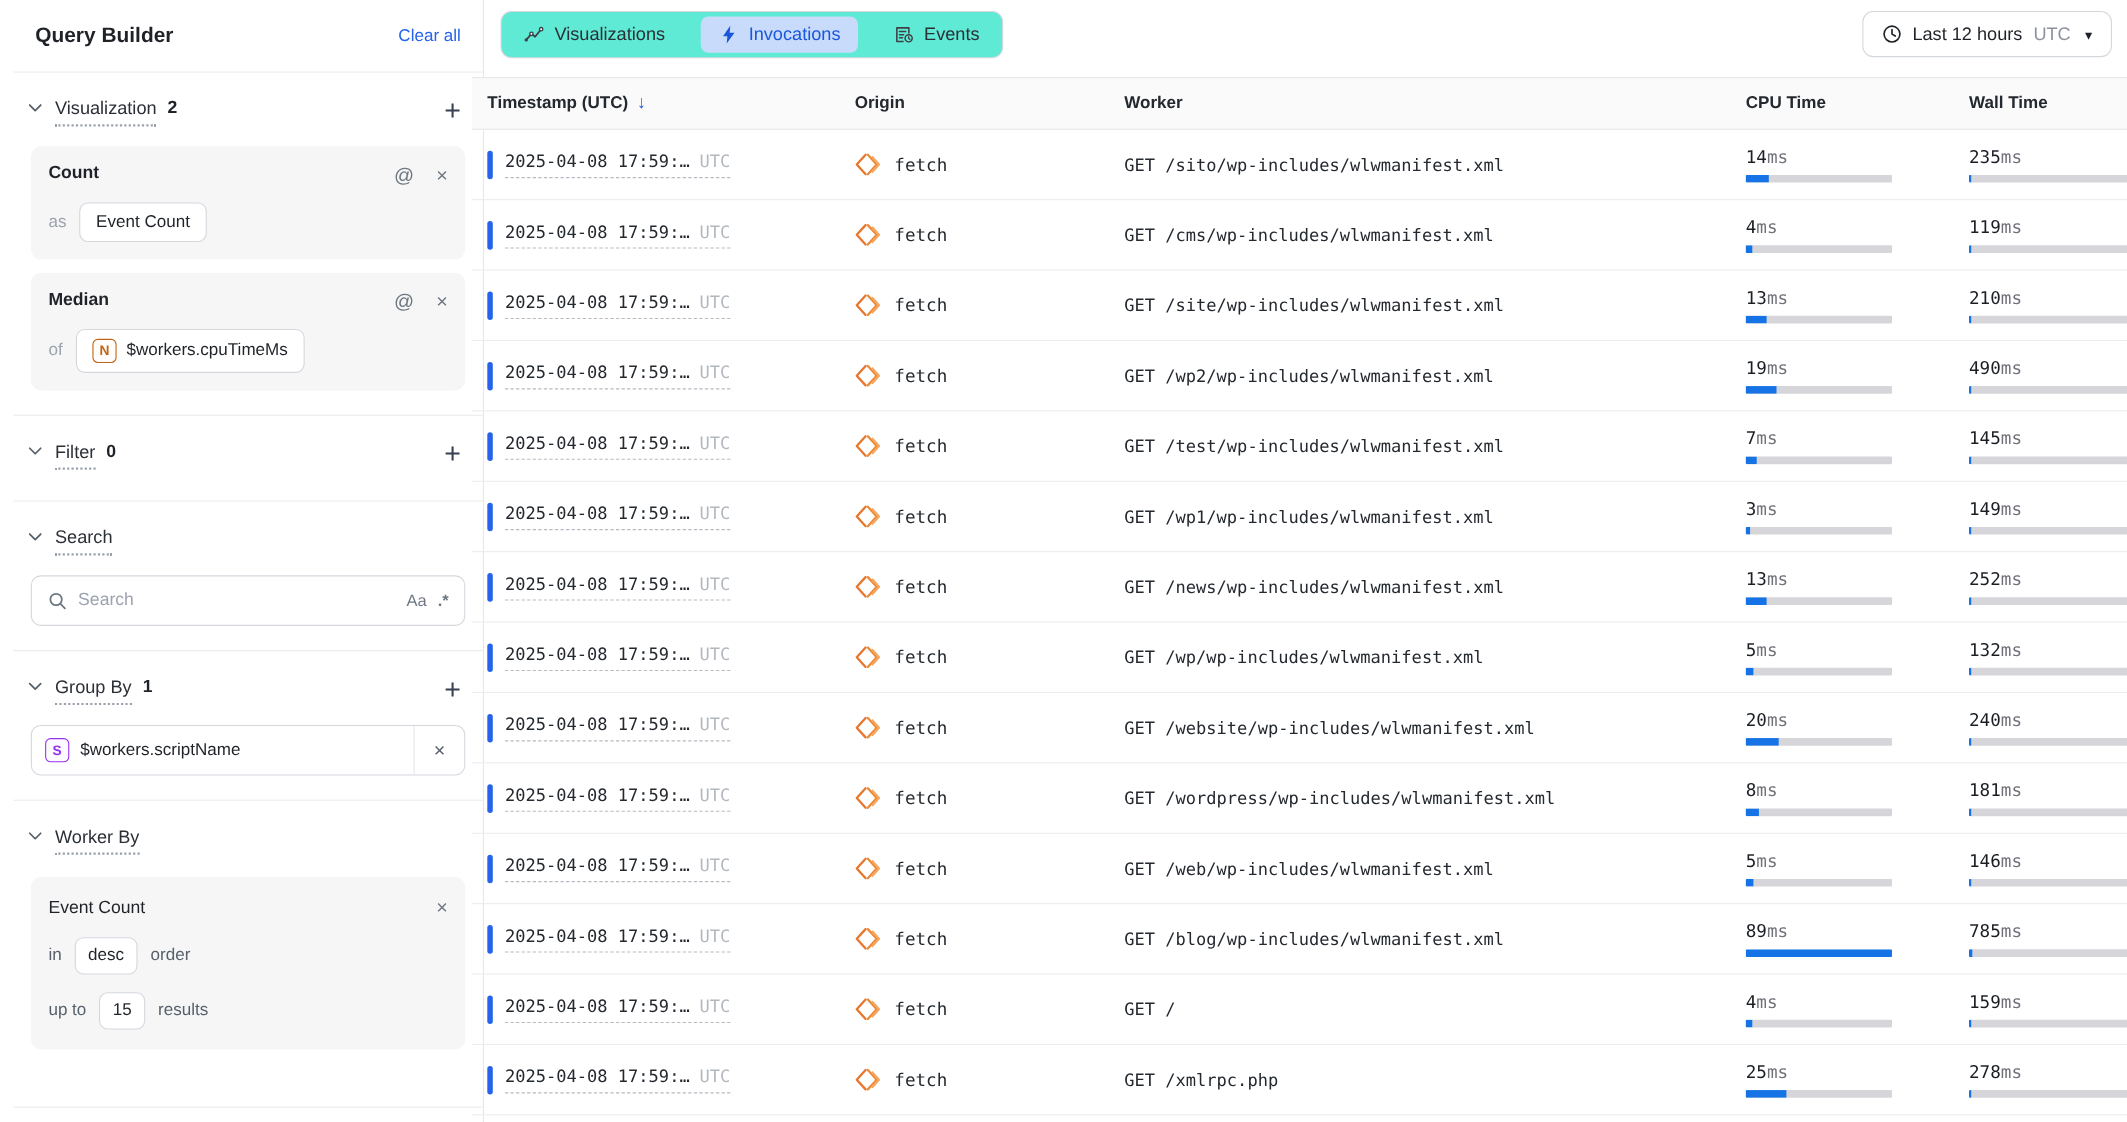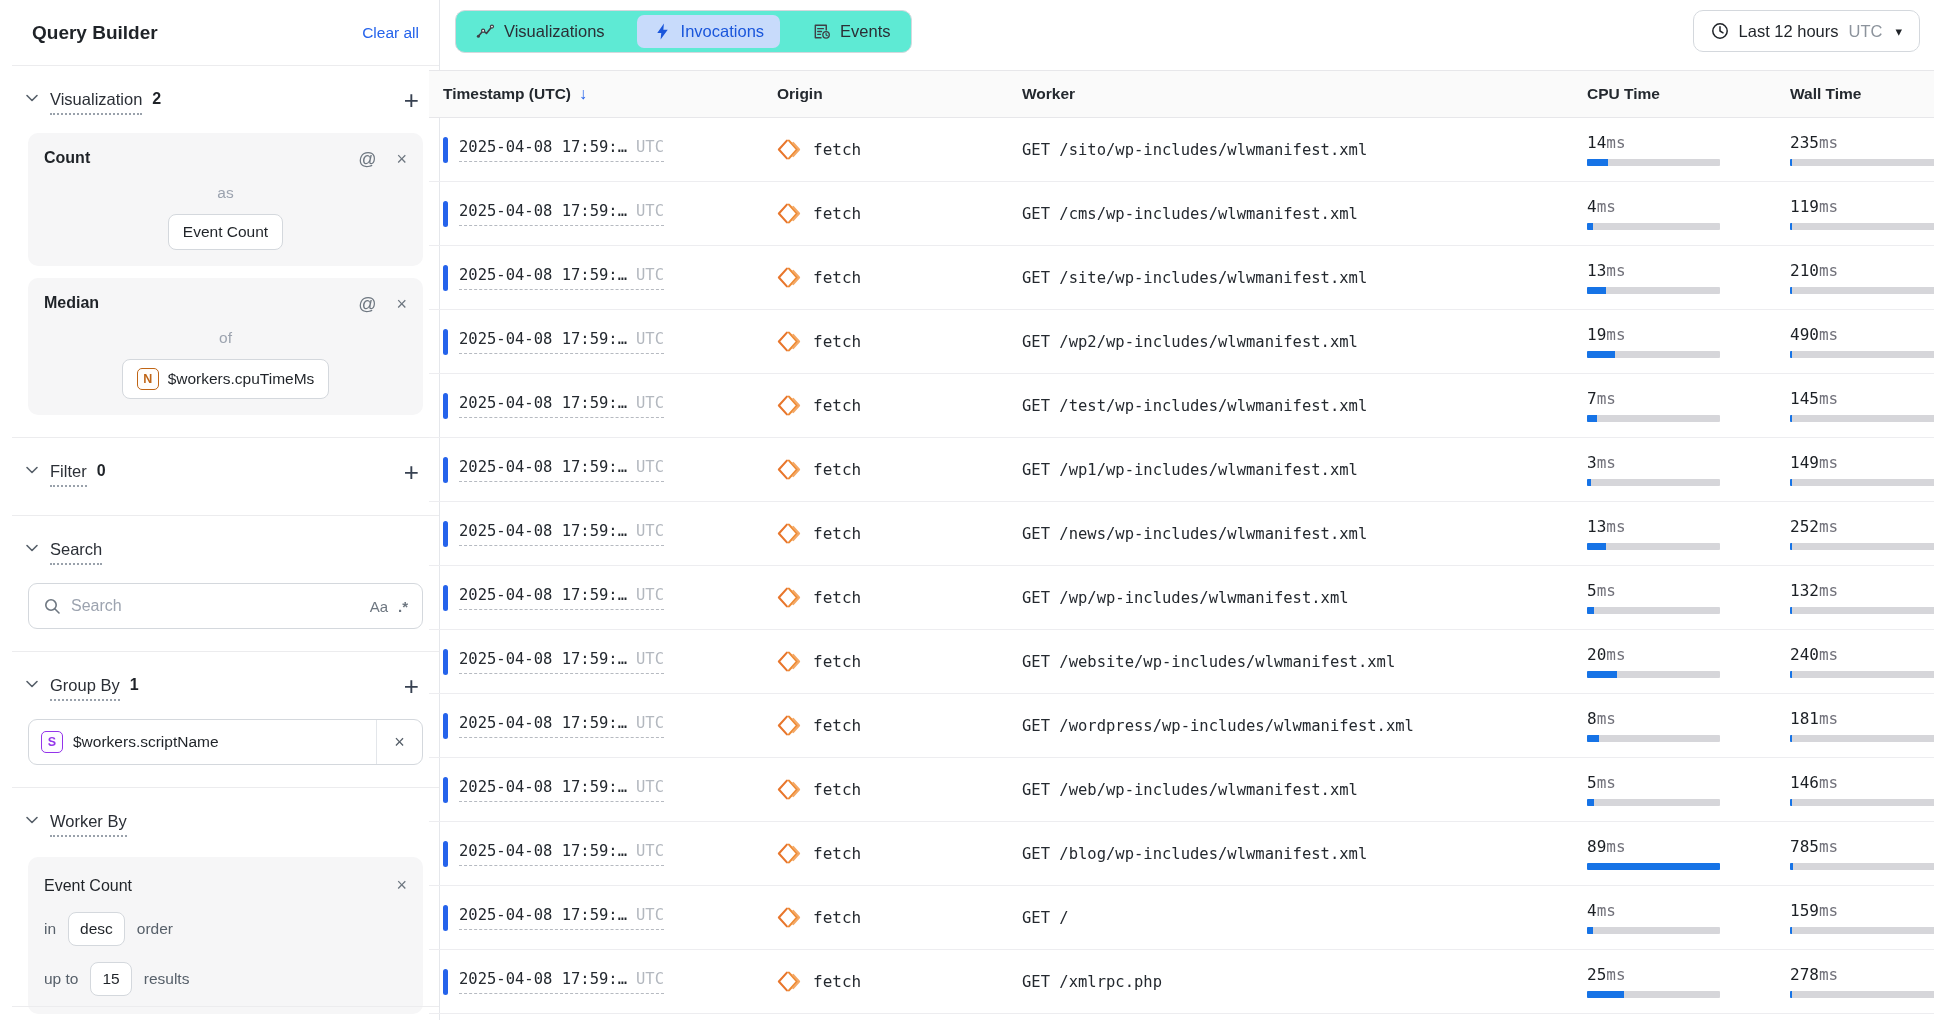--- a/index.html
+++ b/index.html
@@ -19,21 +19,21 @@
   .chev { width:16px; height:16px; flex:0 0 16px; color:#57606a; }
   .sec-title { font-size:16.5px; color:#2b2f36; border-bottom:2px dotted #99a1ab; padding-bottom:4px; }
   .sec-count { font-size:16px; font-weight:700; color:#1f2328; }
   .plusbtn { margin-left:auto; font-size:26px; line-height:20px; font-weight:300; color:#374151; cursor:pointer; }
 
   .card { background:#f6f6f7; border-radius:10px; margin:12px 16px 0 16px; padding:16px; }
   .card-head { display:flex; align-items:flex-start; }
   .card-title { font-size:16px; font-weight:600; color:#1f2328; }
   .card-icons { margin-left:auto; display:flex; gap:20px; color:#6e7781; font-size:18px; }
   .card-icons span { cursor:pointer; }
-  .card-row { display:flex; align-items:center; gap:12px; margin-top:14px;flex-direction:column; }
+  .card-row { display:flex; align-items:center; gap:12px; margin-top:14px; }
   .muted { color:#9ca3af; font-size:15.5px; }
   .chip { background:#fff; border:1px solid #d4d8dd; border-radius:8px; padding:8px 14px;
     font-size:15.5px; color:#1f2328; display:inline-flex; align-items:center; gap:9px; cursor:pointer; }
   .badge { width:22px; height:22px; border-radius:5px; display:inline-flex; align-items:center;
     justify-content:center; font-size:12.5px; font-weight:700; border:1.8px solid; }
   .badge.n { color:#c06515; border-color:#c06515; background:#fffdfb; }
   .badge.s { color:#9333ea; border-color:#9333ea; background:#fdfbff; }
 
   .divider { height:1px; background:#ececee; margin-top:22px; }
 

